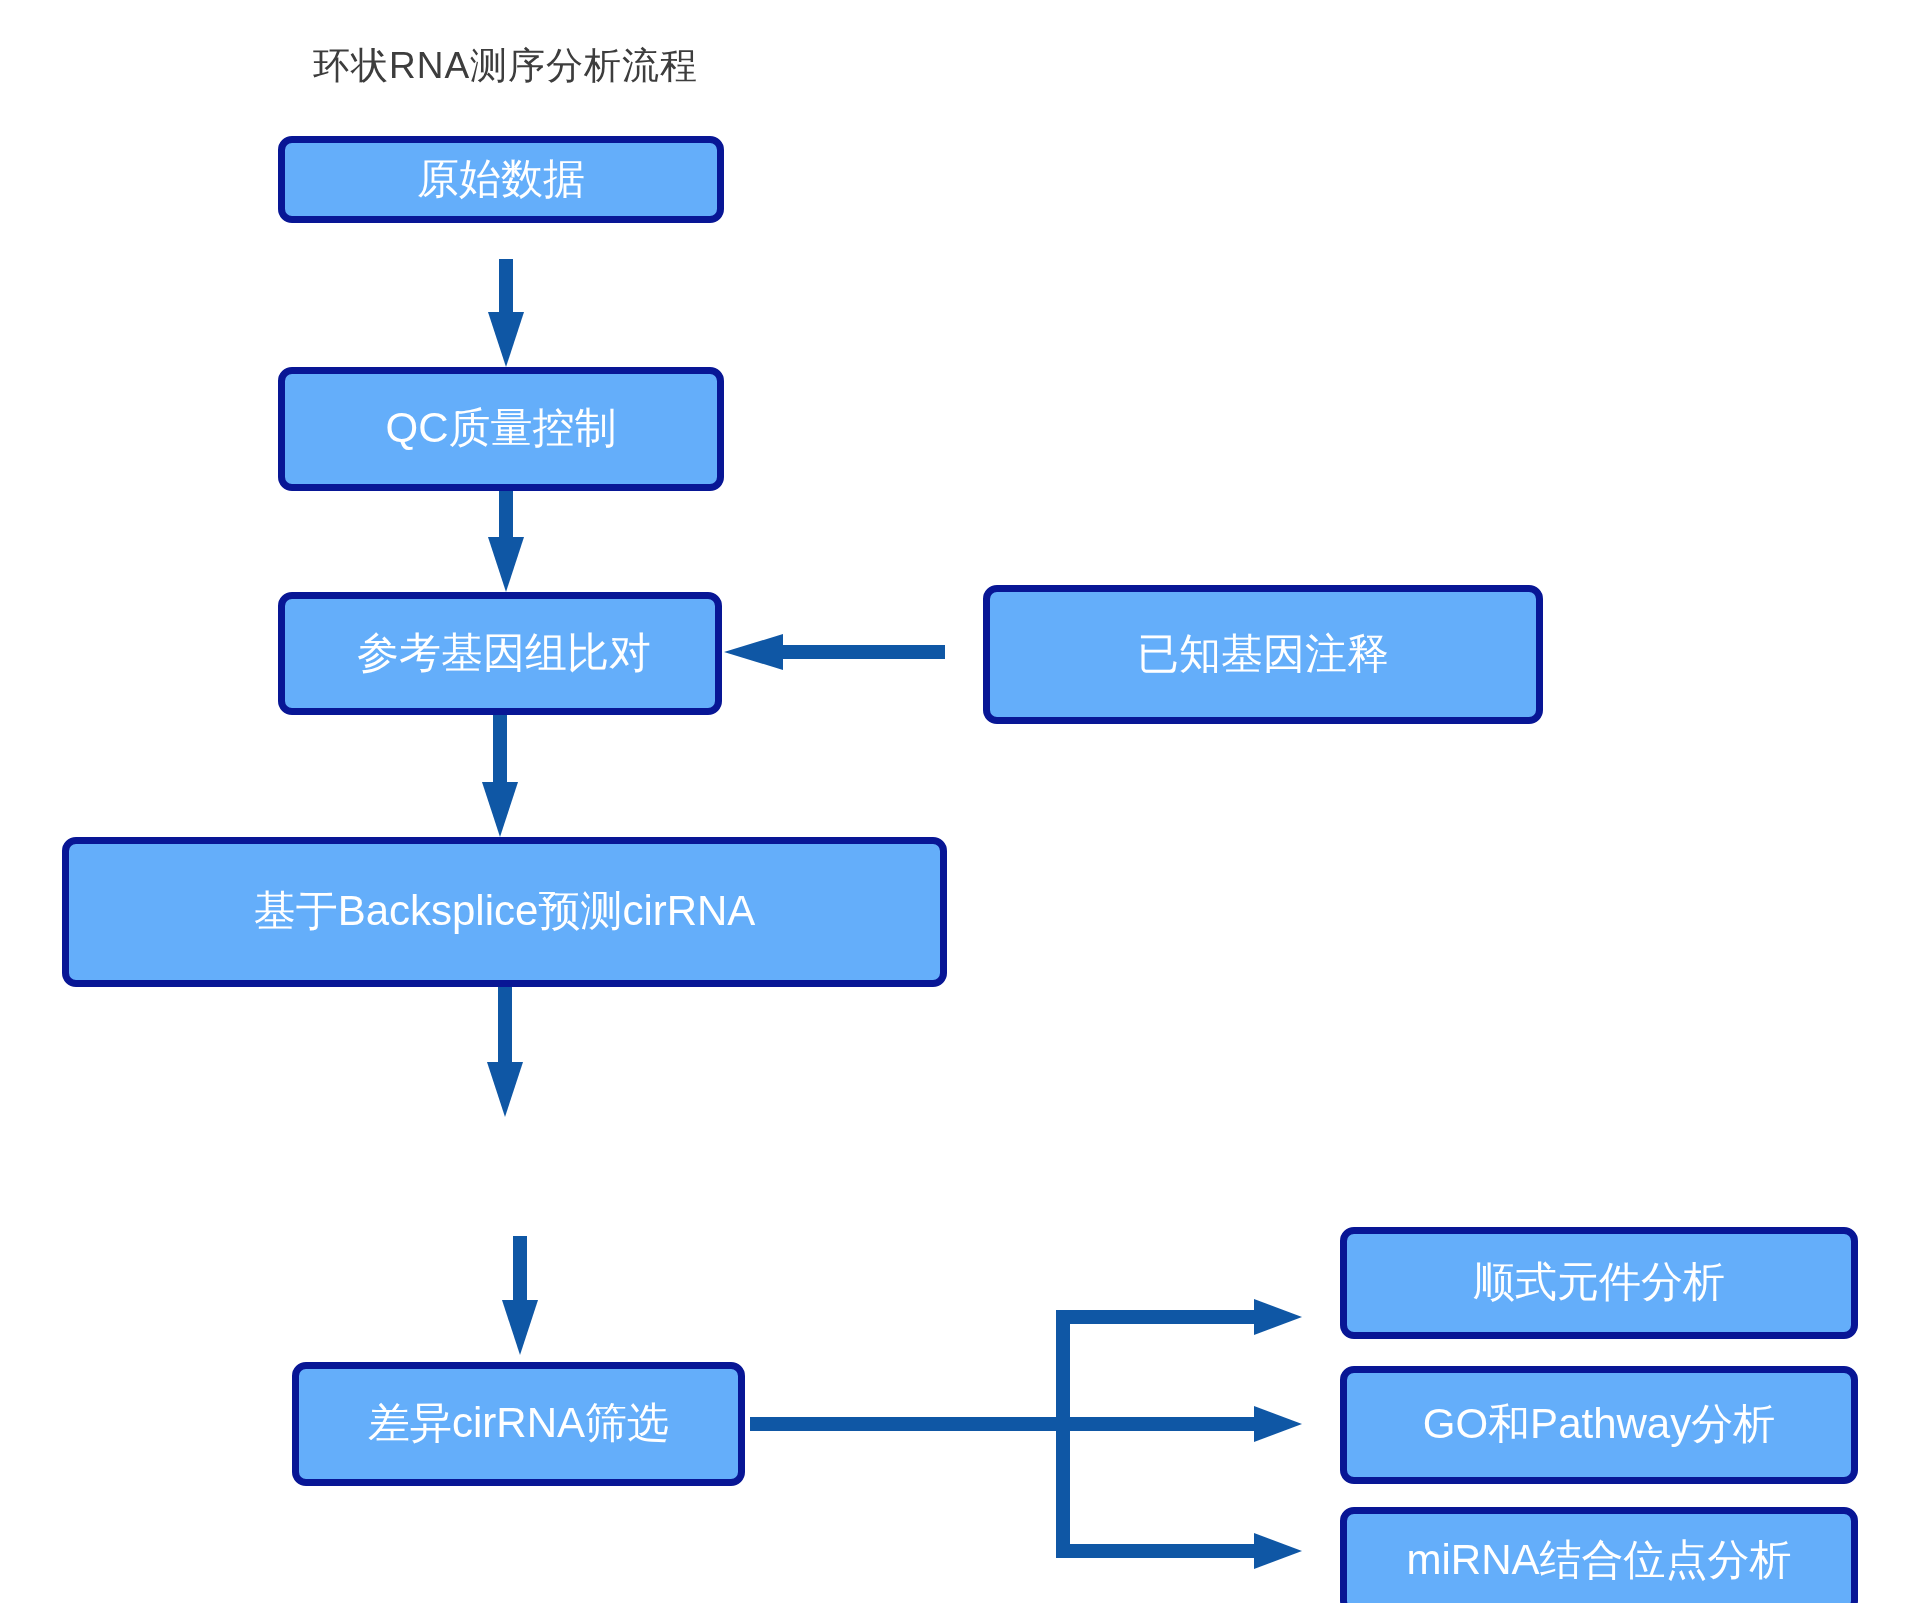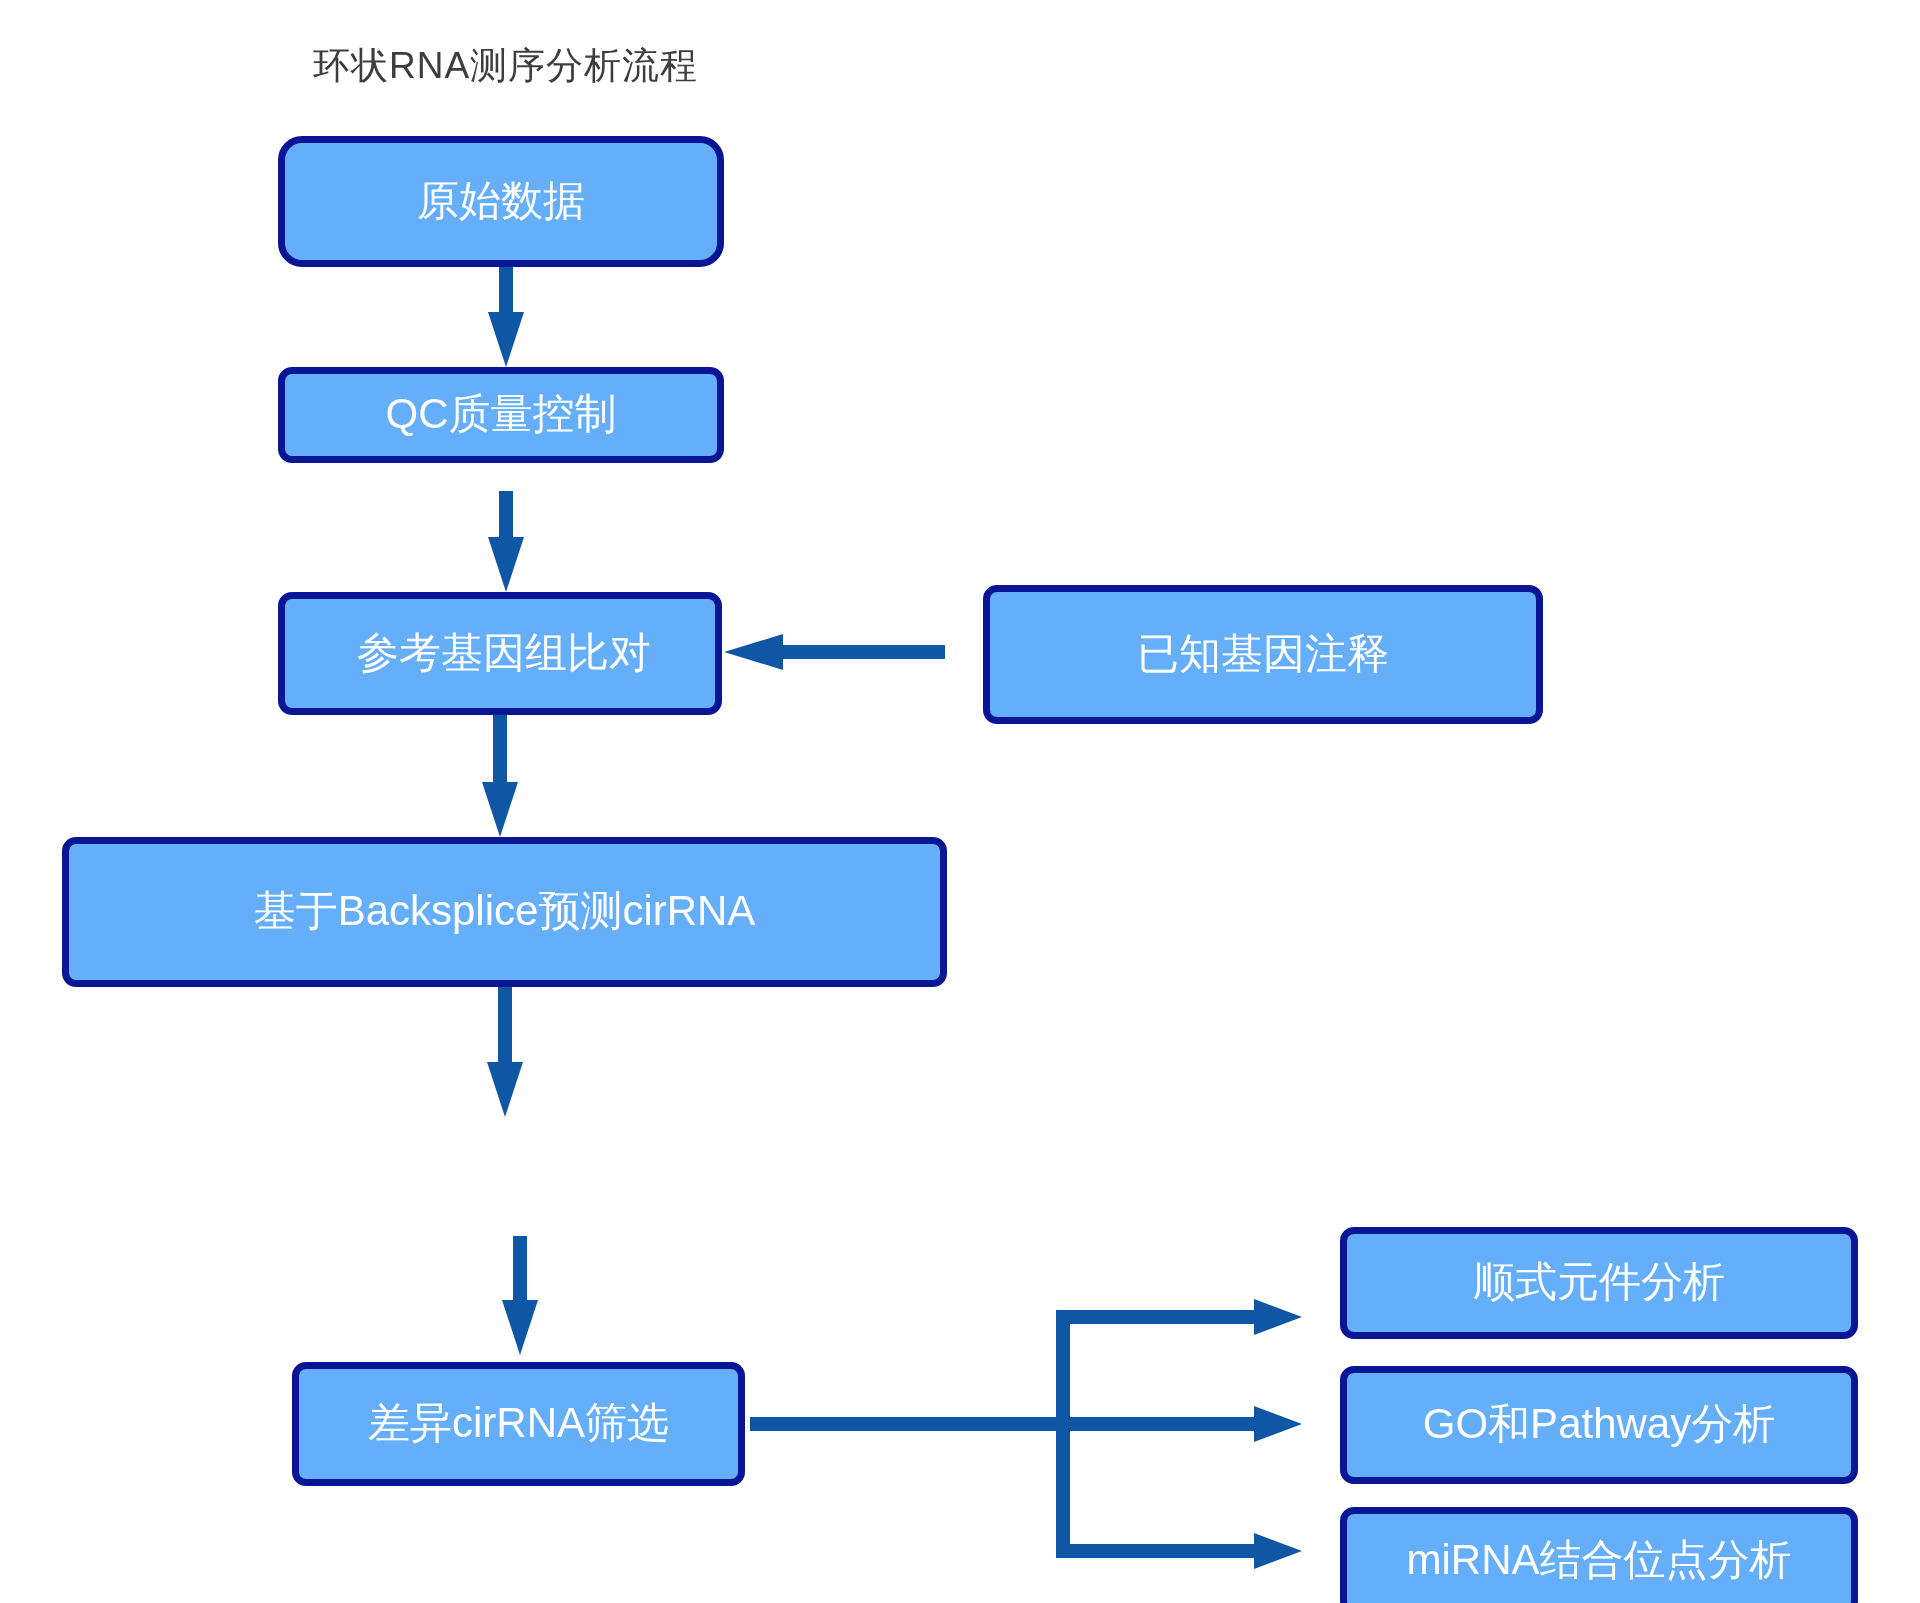--- a/index.html
+++ b/index.html
@@ -97,25 +97,25 @@
 
         <line x1="1063" y1="1395" x2="1258" y2="1395"></line>
         <polygon points="1254,1377 1254,1413 1302,1395" stroke="none"></polygon>
 
         <line x1="1056" y1="1522" x2="1258" y2="1522"></line>
         <polygon points="1254,1504 1254,1540 1302,1522" stroke="none"></polygon>
       </g>
     </g>
   </svg>
 
-  <div class="node" style="left:278px; top:107px; width:446px; height:131px;border-radius:24px;">
+  <div class="node" style="left:278px; top:107px; width:446px; height:87px;">
     <span>原始数据</span>
   </div>
 
-  <div class="node" style="left:278px; top:338px; width:446px; height:96px;">
+  <div class="node" style="left:278px; top:338px; width:446px; height:124px;">
     <span>QC质量控制</span>
   </div>
 
   <div class="node" style="left:278px; top:563px; width:444px; height:123px;padding-left:8px;">
     <span>参考基因组比对</span>
   </div>
 
   <div class="node" style="left:983px; top:556px; width:560px; height:139px;">
     <span>已知基因注释</span>
   </div>

